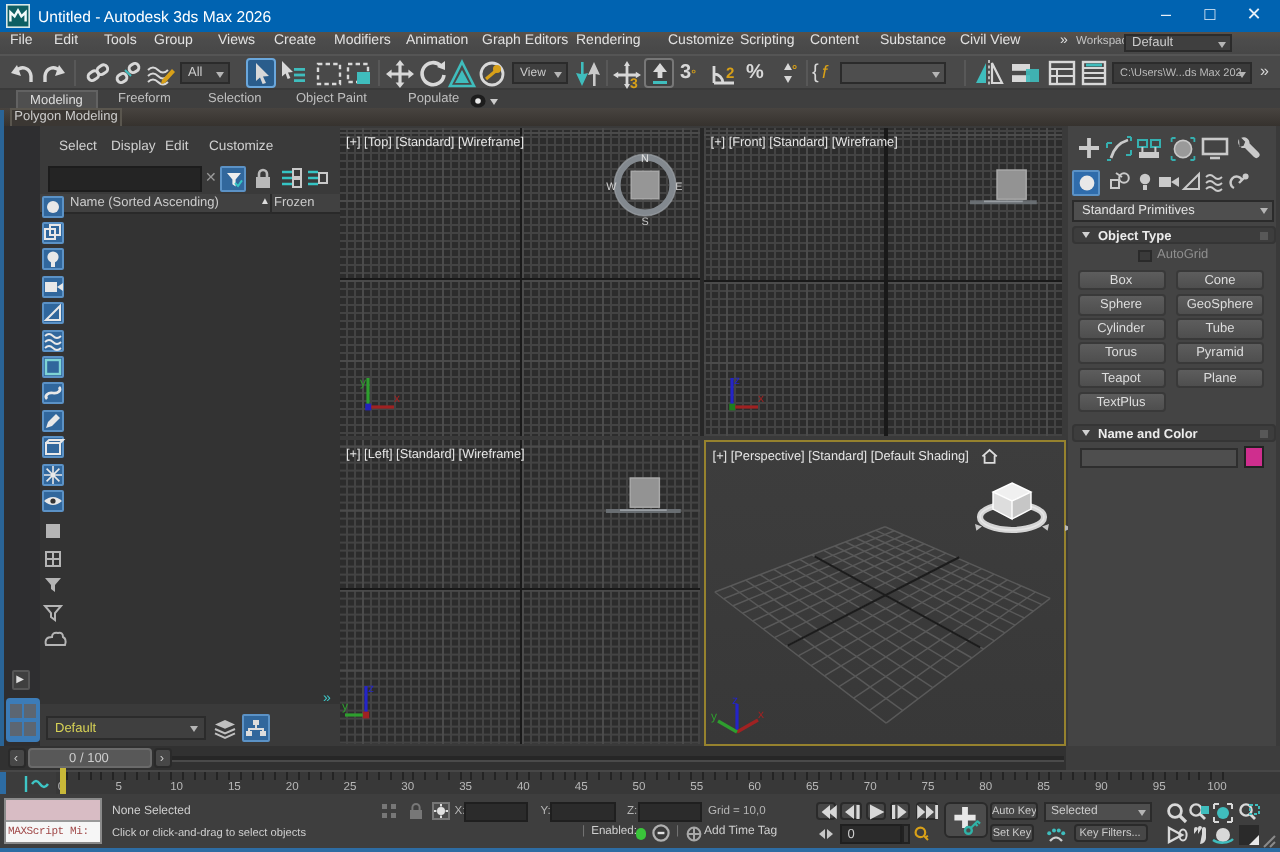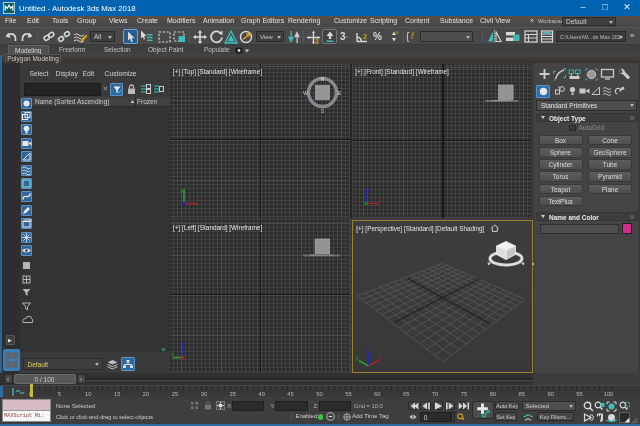--- a/index.html
+++ b/index.html
@@ -66,21 +66,21 @@
 svg{position:absolute;overflow:visible;}
 </style></head><body>
 <div id="root">
 
 <div class="abs" id="title">
   <svg style="left:3px;top:2px" width="12" height="12" viewBox="0 0 12 12">
     <rect x="0" y="0" width="12" height="12" fill="#d8e8e8"></rect>
     <rect x="0.8" y="0.8" width="10.4" height="10.4" fill="#0e5f63"></rect>
     <path d="M2.2 8.8 V4.2 L4.3 6.2 L6 3.2 L7.7 6.2 L9.8 4.2 V8.8" stroke="#f2fafa" stroke-width="1.2" fill="none"></path>
   </svg>
-  <div class="txt" style="font-size:7.8px;top:4px">Untitled - Autodesk 3ds Max 2018</div>
+  <div class="txt" style="font-size:7.8px;top:4px">Untitled - Autodesk 3ds Max 2026</div>
   <div class="winbtn" style="left:572px;">–</div>
   <div class="winbtn" style="left:594px;">□</div>
   <div class="winbtn" style="left:616px;">✕</div>
 </div>
 
 <div class="abs" id="menubar">
   <div class="mi" style="left:5px">File</div>
   <div class="mi" style="left:27px">Edit</div>
   <div class="mi" style="left:52px">Tools</div>
   <div class="mi" style="left:77px">Group</div>

